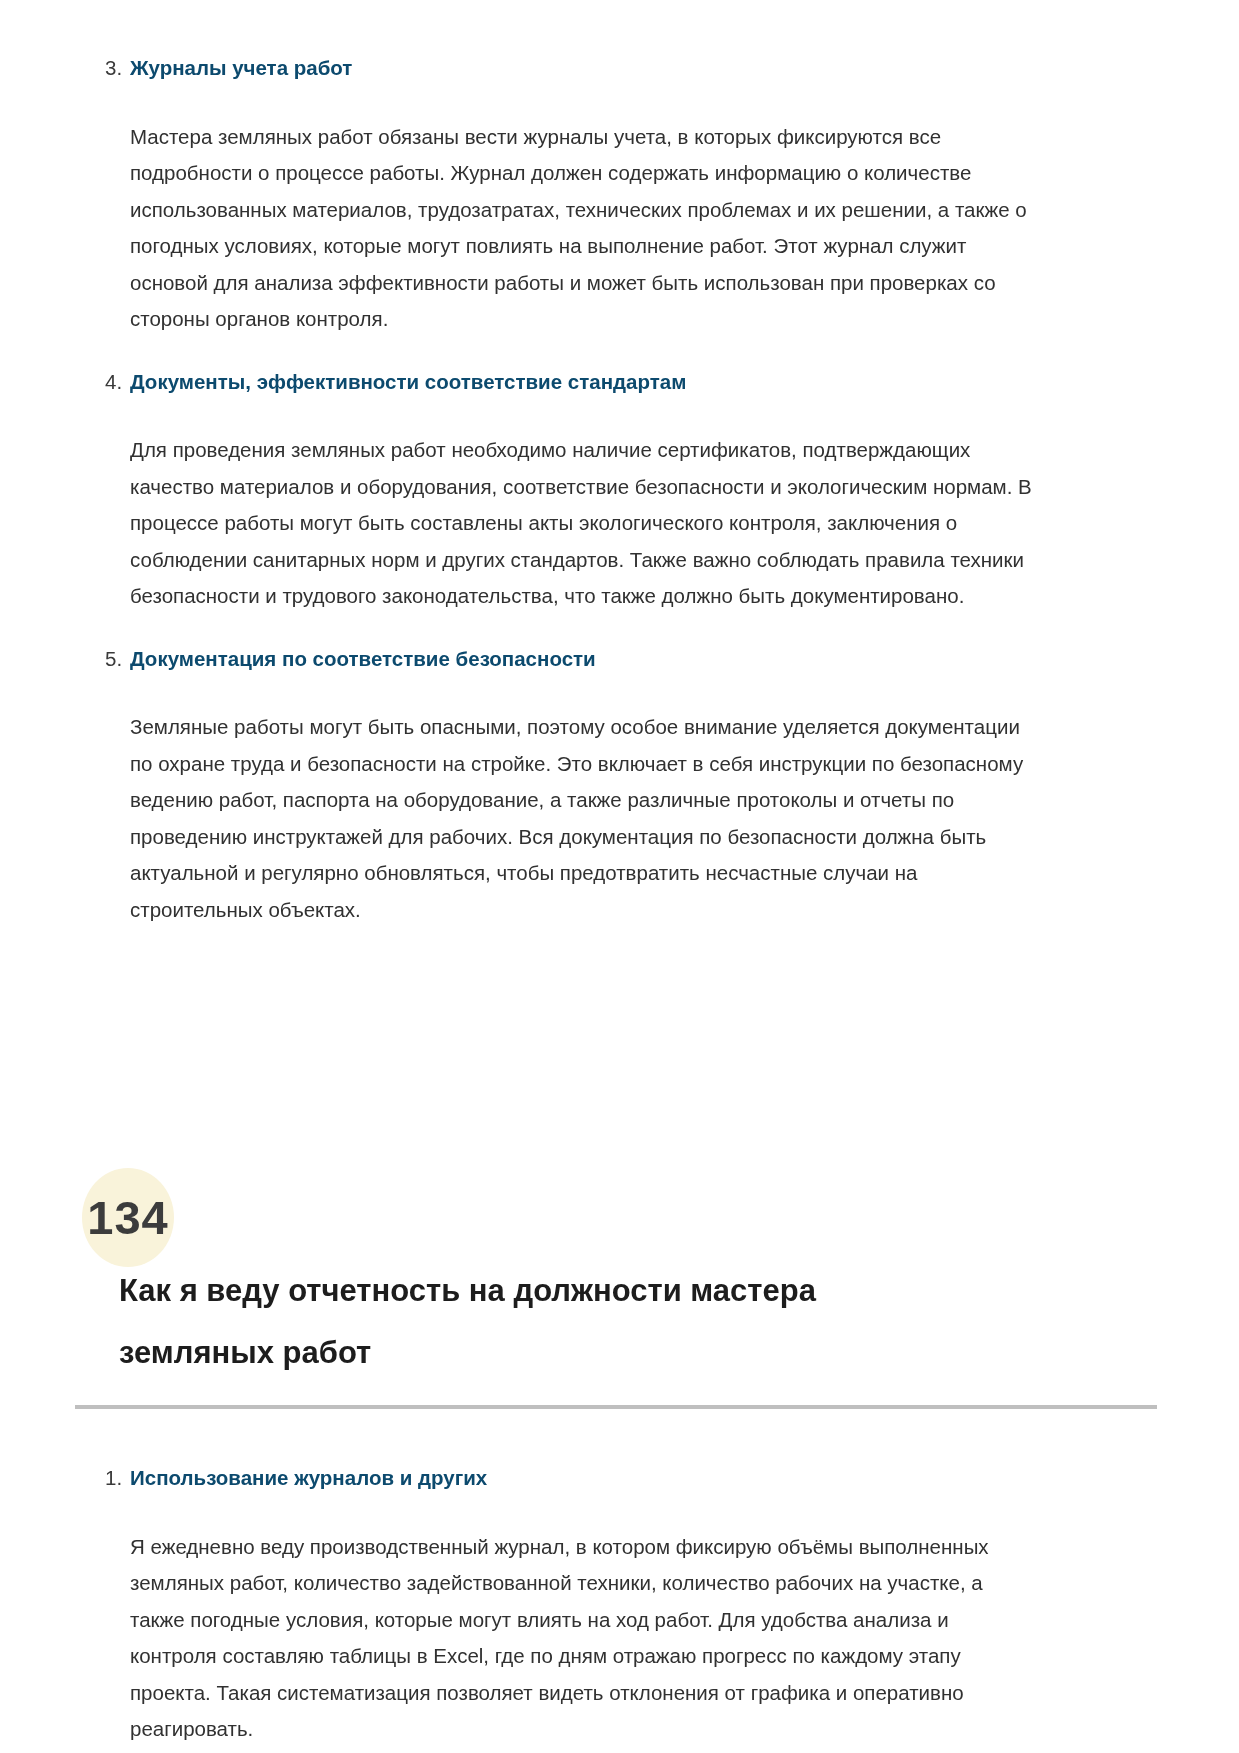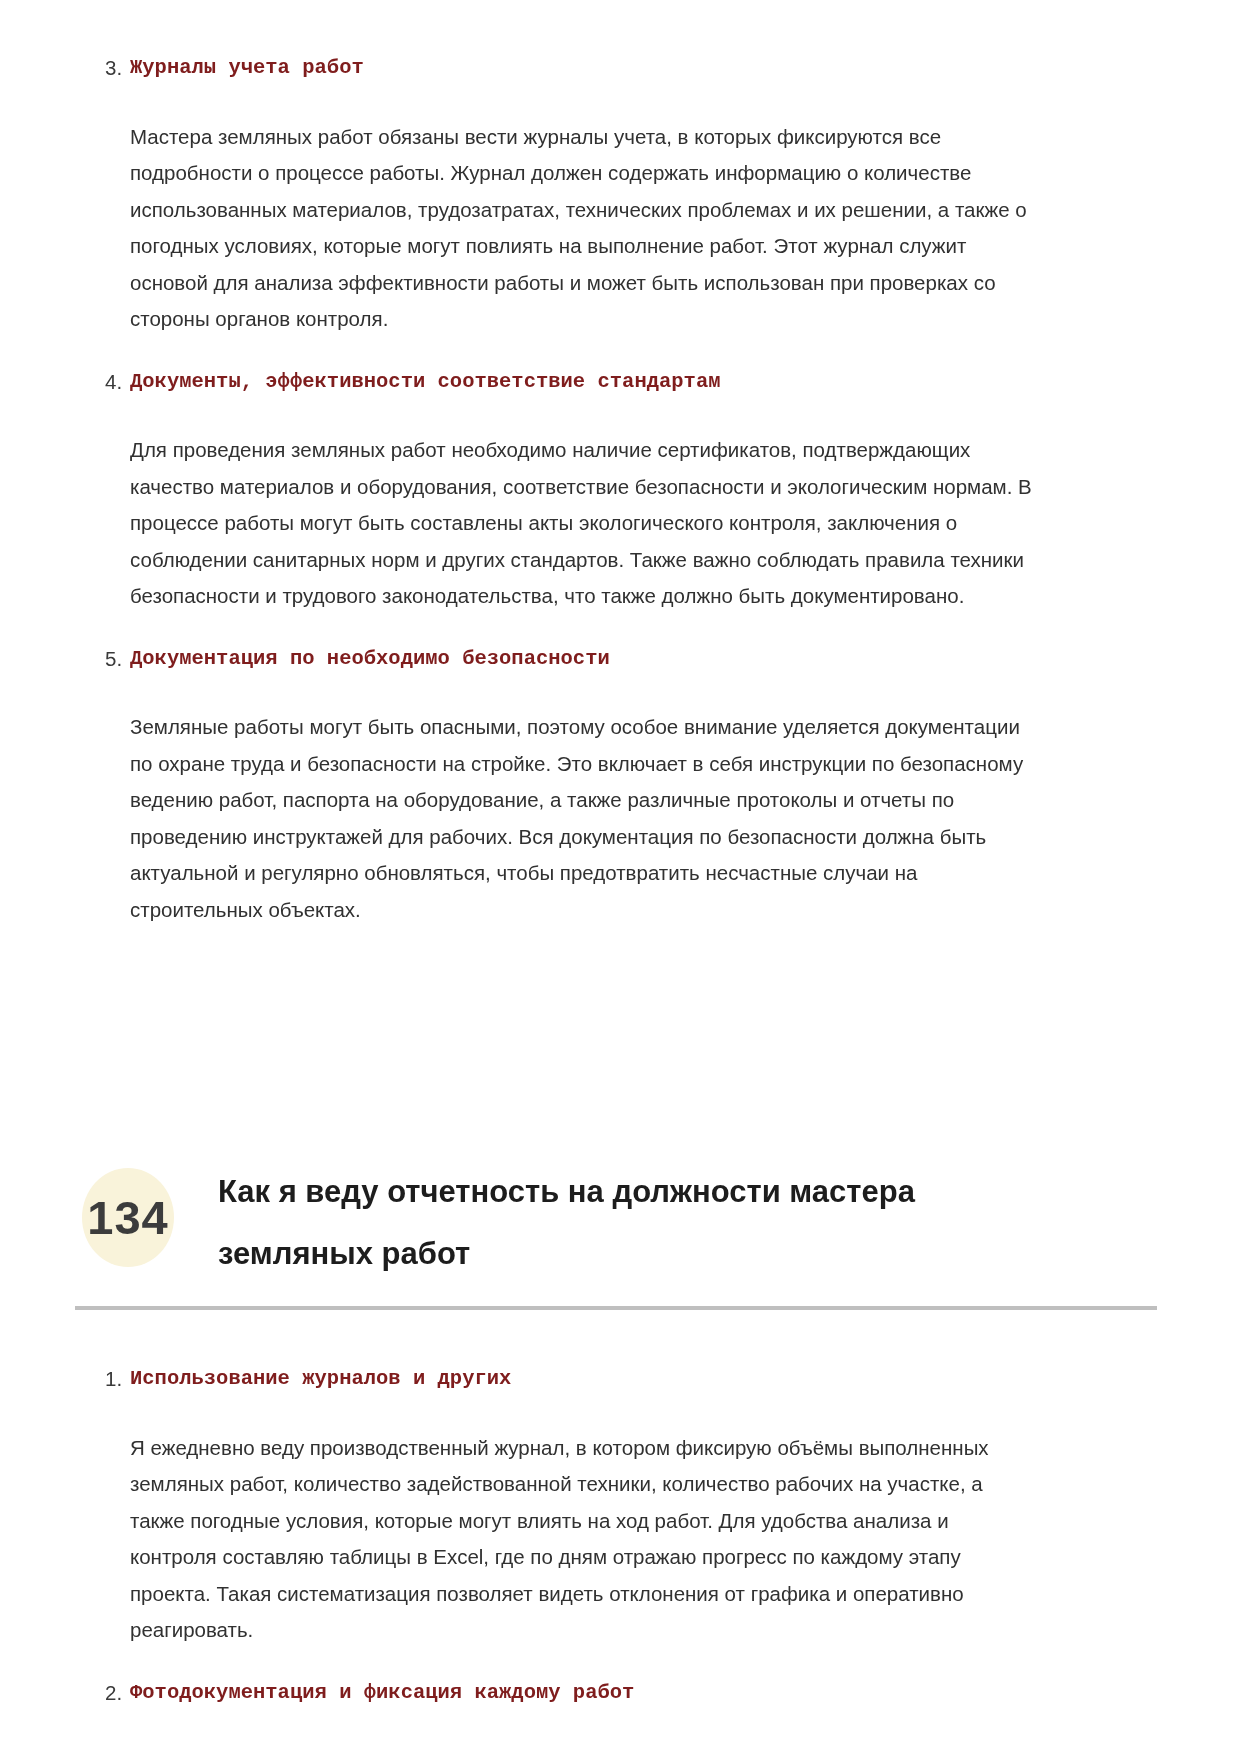--- a/index.html
+++ b/index.html
@@ -37,32 +37,32 @@
   .doc-item:last-child { margin-bottom: 0; }
   .item-num {
     position: absolute;
     left: 30px;
     top: 0;
     color: #3a3a3a;
     font-weight: normal;
   }
   .item-heading {
     font-weight: bold;
-    color: #7f1d1d;
-    font-family: Liberation Mono, monospace;
+    color: #0c4a6e;
   }
   .item-body {
     color: #313131;
     margin-top: 32px;
   }
   
   .chapter {
     display: flex;
     align-items: flex-start;
     margin-top: 240px;
+    flex-direction: column;
   }
   .chapter-badge {
     flex: 0 0 auto;
     width: 92px;
     height: 99px;
     margin-left: 7px;
     border-radius: 50%;
     background: #f9f3da;
     display: flex;
     align-items: center;
@@ -103,21 +103,21 @@
       <div class="item-heading">Журналы учета работ</div>
       <div class="item-body">Мастера земляных работ обязаны вести журналы учета, в которых фиксируются все подробности о процессе работы. Журнал должен содержать информацию о количестве использованных материалов, трудозатратах, технических проблемах и их решении, а также о погодных условиях, которые могут повлиять на выполнение работ. Этот журнал служит основой для анализа эффективности работы и может быть использован при проверках со стороны органов контроля.</div>
     </li>
     <li class="doc-item">
       <span class="item-num">4.</span>
       <div class="item-heading">Документы, эффективности соответствие стандартам</div>
       <div class="item-body">Для проведения земляных работ необходимо наличие сертификатов, подтверждающих качество материалов и оборудования, соответствие безопасности и экологическим нормам. В процессе работы могут быть составлены акты экологического контроля, заключения о соблюдении санитарных норм и других стандартов. Также важно соблюдать правила техники безопасности и трудового законодательства, что также должно быть документировано.</div>
     </li>
     <li class="doc-item">
       <span class="item-num">5.</span>
-      <div class="item-heading">Документация по необходимо безопасности</div>
+      <div class="item-heading">Документация по соответствие безопасности</div>
       <div class="item-body">Земляные работы могут быть опасными, поэтому особое внимание уделяется документации по охране труда и безопасности на стройке. Это включает в себя инструкции по безопасному ведению работ, паспорта на оборудование, а также различные протоколы и отчеты по проведению инструктажей для рабочих. Вся документация по безопасности должна быть актуальной и регулярно обновляться, чтобы предотвратить несчастные случаи на строительных объектах.</div>
     </li>
   </ol>
 
   <div class="chapter">
     <div class="chapter-badge">134</div>
     <h1 class="chapter-title" style="margin-bottom:0;">Как я веду отчетность на должности мастера земляных работ</h1>
   </div>
 
   <hr class="section-divider">

